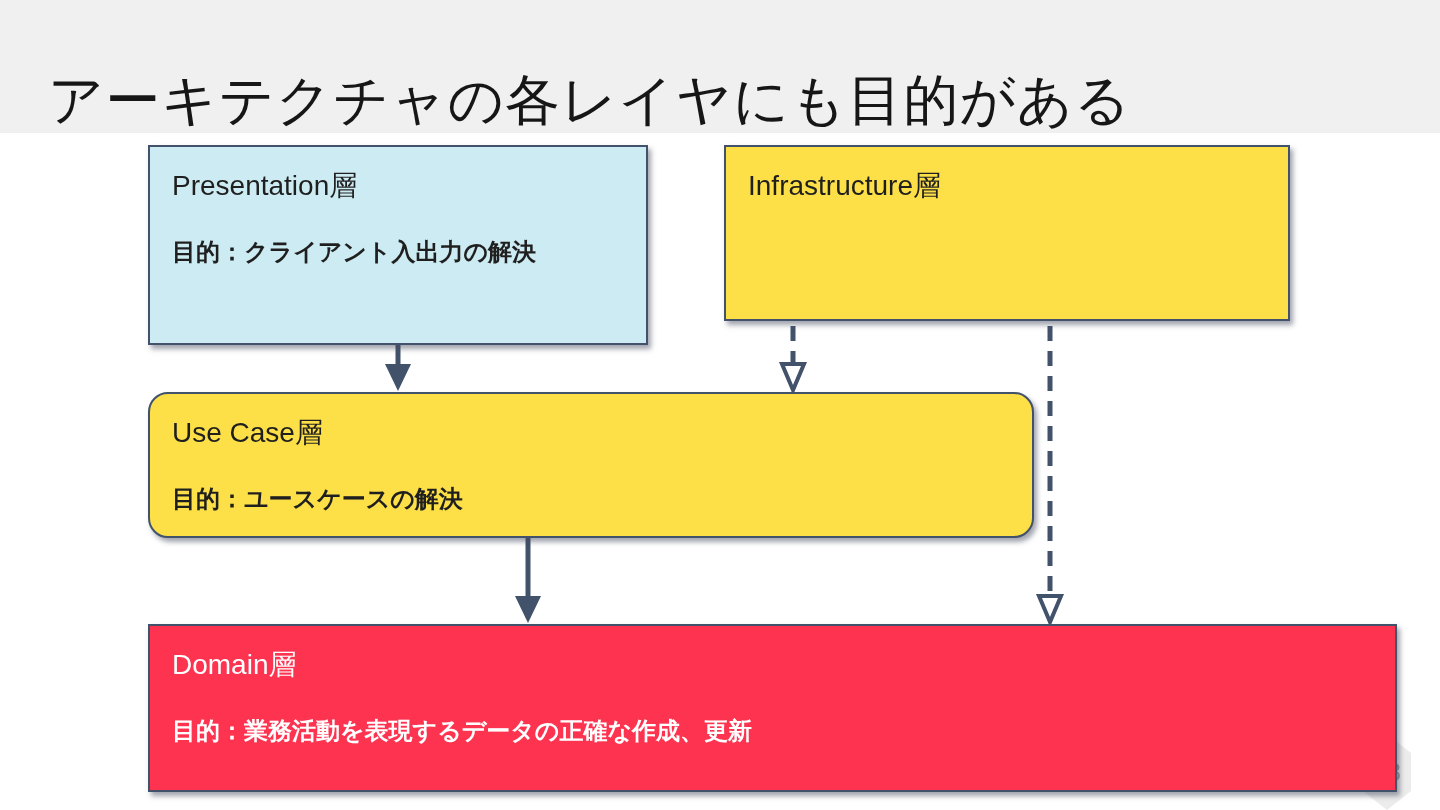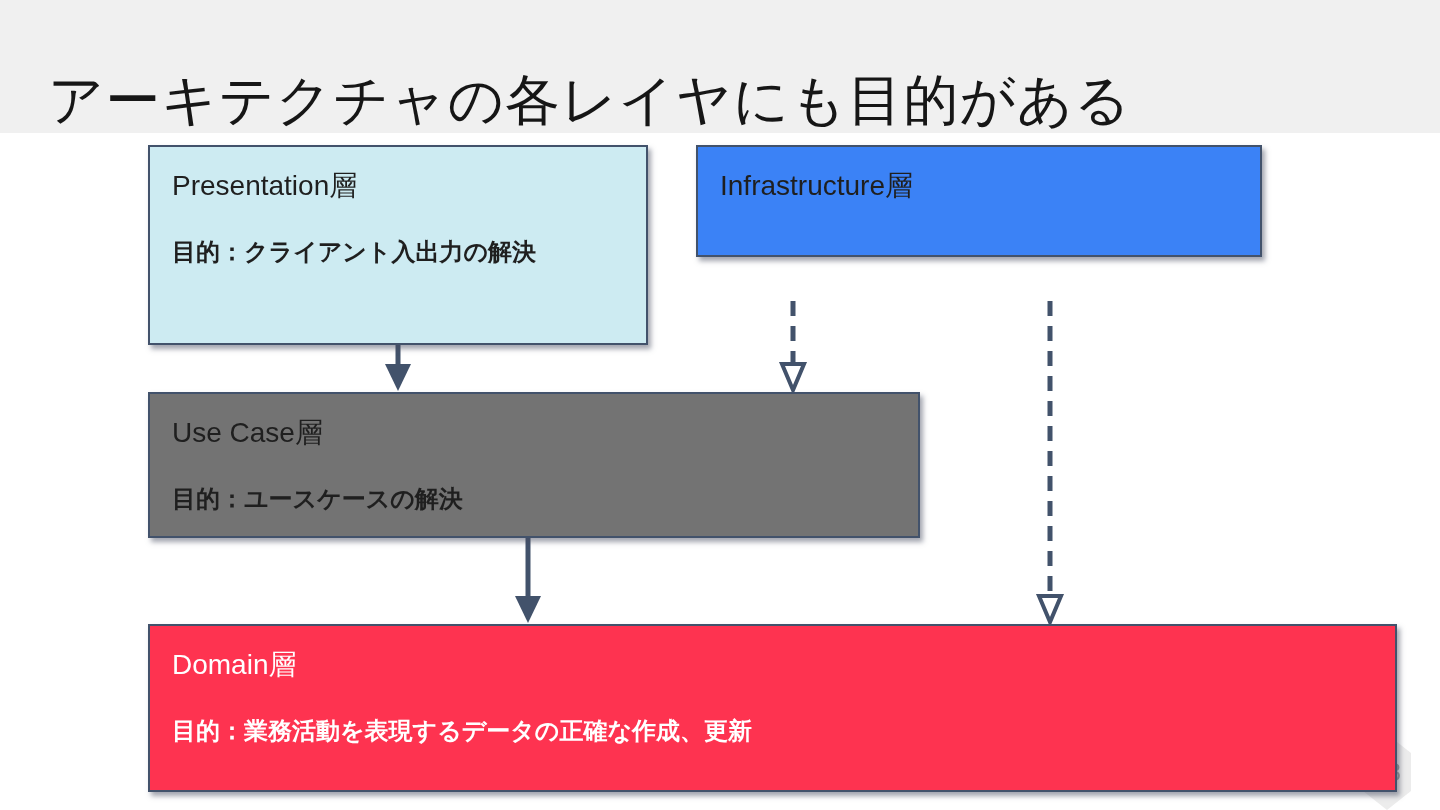--- a/index.html
+++ b/index.html
@@ -16,22 +16,22 @@
     font-weight:500;color:#161616;letter-spacing:1px;white-space:nowrap;
   }
   .arrows{position:absolute;left:0;top:0;z-index:1;pointer-events:none;}
   .layer-box{
     position:absolute;z-index:2;border:2.5px solid #42526b;box-sizing:border-box;
     box-shadow:3px 4px 5px rgba(70,75,95,.5);padding:20px 22px;
   }
   .layer-box .box-title{font-size:28px;font-weight:400;color:#1f1f1f;margin:0 0 30px 0;}
   .layer-box .box-purpose{font-size:24px;font-weight:700;color:#1f1f1f;line-height:1.4;white-space:pre-line;}
   .box-presentation{left:148px;top:145px;width:500px;height:200px;background:#cdebf2;}
-  .box-infrastructure{left:696px;top:145px;width:566px;height:112px;background:#3b82f6;}
-  .box-usecase{left:148px;top:392px;width:772px;height:146px;background:#737373;}
+  .box-infrastructure{left:724px;top:145px;width:566px;height:176px;background:#fde047;}
+  .box-usecase{left:148px;top:392px;width:886px;height:146px;background:#fde047;border-radius:20px;}
   .box-domain{left:148px;top:624px;width:1249px;height:168px;background:#fe3350;}
   .box-domain .box-title,.box-domain .box-purpose{color:#ffffff;}
   .footer-brand{
     position:absolute;left:30px;top:816px;z-index:1;display:flex;
     align-items:flex-start;white-space:nowrap;
   }
   .brand-bold{font-weight:900;font-style:italic;font-size:27px;color:#0d0d0d;letter-spacing:-2px;}
   .brand-light{font-weight:400;font-size:27px;color:#4d4d4d;margin-left:6px;letter-spacing:0;}
   .brand-copy{font-size:14px;color:#5f5f5f;margin-left:12px;}
   .page-badge{

